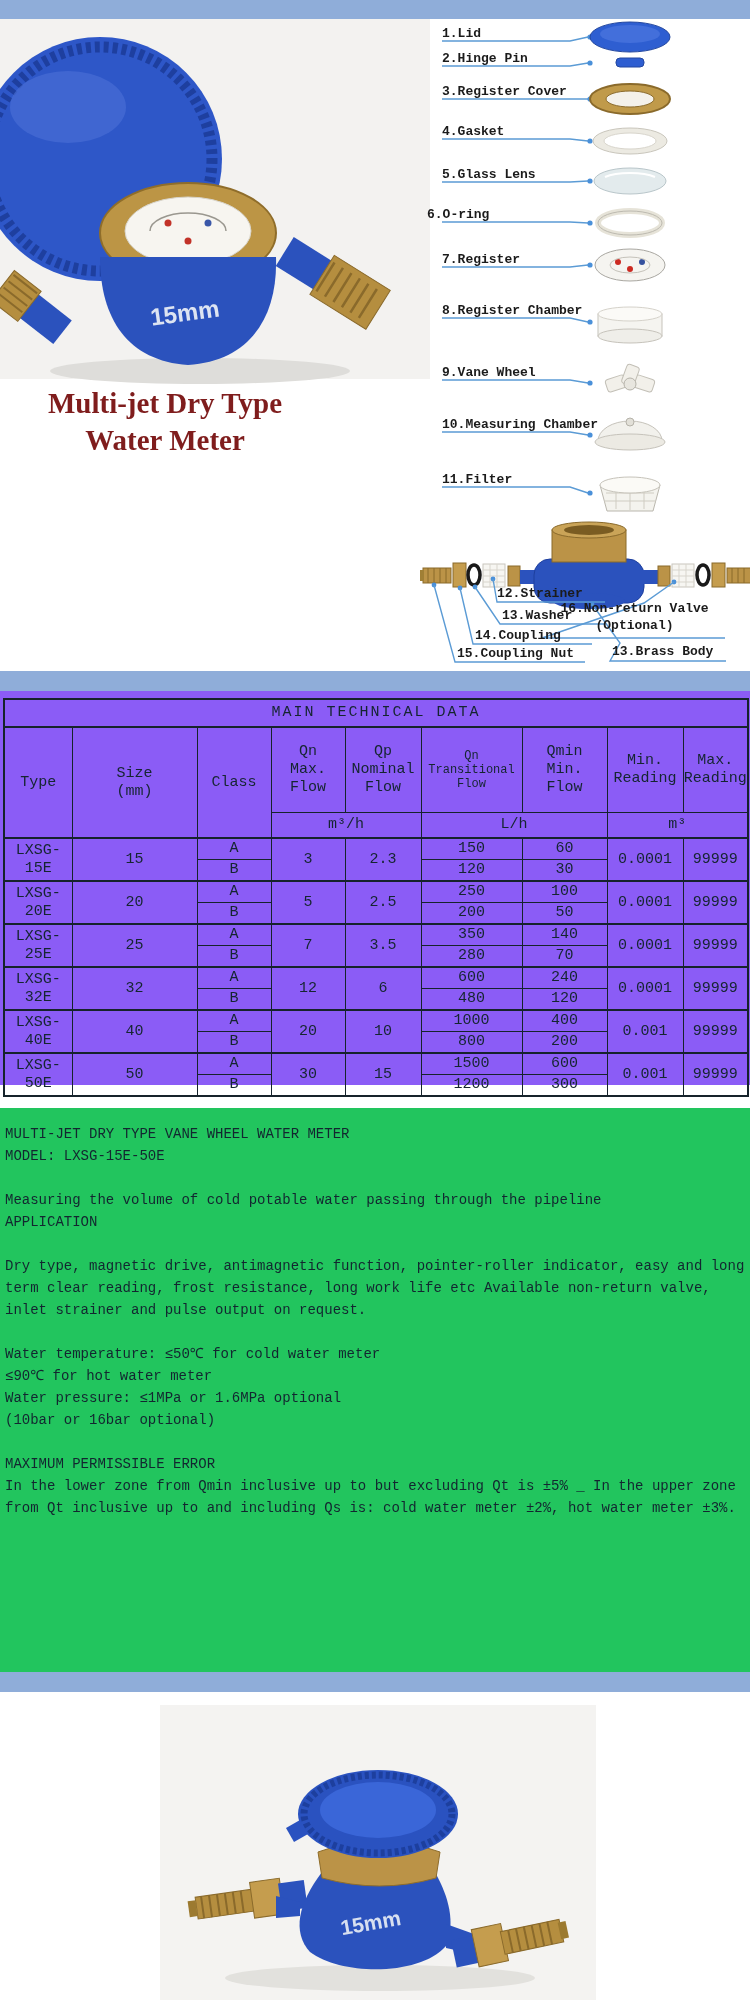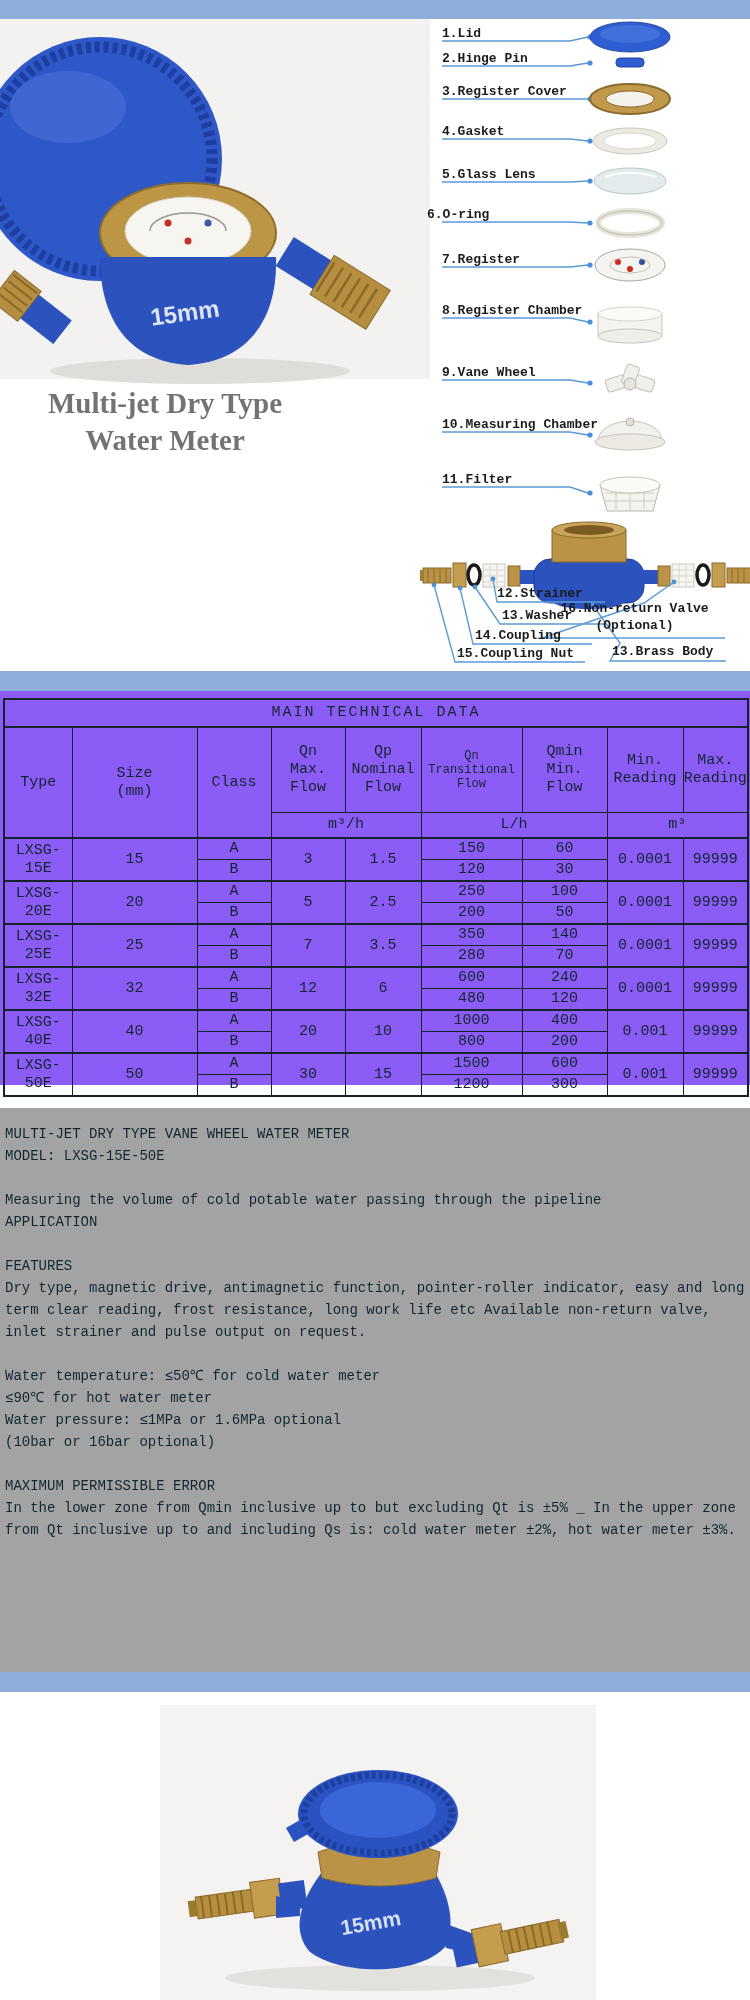--- a/index.html
+++ b/index.html
@@ -4,40 +4,40 @@
 <style>
   html,body{margin:0;padding:0}
   body{width:750px;height:2000px;position:relative;background:#ffffff;
        font-family:"Liberation Mono",monospace;overflow:hidden}
   .band{position:absolute;left:0;width:750px;background:#8fadd9}
   
   #hero{position:absolute;left:0;top:19px;width:750px;height:652px;background:#fff}
   #heroPhoto{position:absolute;left:0;top:0}
   #mainTitle{position:absolute;left:10px;top:366px;width:310px;text-align:center;
              font-family:"Liberation Serif",serif;font-weight:bold;font-size:29px;
-             line-height:37px;color:#737373}
+             line-height:37px;color:#7f1d1d}
   #diagram{position:absolute;left:420px;top:0;width:330px;height:652px}
   #diagram svg{position:absolute;left:0;top:0}
   .plabel{position:absolute;font-family:Liberation Mono, monospace;font-weight:bold;
           font-size:13px;line-height:17px;color:#1b1b1b;white-space:pre-line}
   .plabel.ctr{text-align:center}
   
   #tablePanel{position:absolute;left:0;top:691px;width:750px;height:394px;background:#8b5cf6}
   table{border-collapse:collapse;table-layout:fixed;margin:7px 0 0 3px;width:744px;
         font-size:15px;color:#152530;border:2px solid #16232b}
   td,th{border:1px solid #16232b;text-align:center;vertical-align:middle;padding:0;
         font-weight:normal;white-space:pre-line;line-height:18px;overflow:hidden}
   tr.titleRow td{height:26px;letter-spacing:2px;border-bottom:2px solid #16232b}
   tr.headRow th{height:84px}
   th.small{font-size:12px;line-height:14px}
   tr.unitsRow td{height:24px;border-bottom:2px solid #16232b}
   tr.ra td,tr.rb td{height:20px}
   tr.ra td{border-top:2px solid #16232b}
   
-  #textPanel{position:absolute;left:0;top:1108px;width:750px;height:564px;background:#a3a3a3;
+  #textPanel{position:absolute;left:0;top:1108px;width:750px;height:564px;background:#22c55e;
              box-sizing:border-box;padding:15px 2px 0 5px;font-size:14px;line-height:22px;
              color:#132630}
   .ln{margin:0;white-space:pre-line}
   .sect{margin-top:22px}
   
   #bottom{position:absolute;left:0;top:1692px;width:750px;height:308px;background:#fff}
 </style>
 </head>
 <body>
 
@@ -276,21 +276,21 @@
       <td colspan="2">m³/h</td>
       <td colspan="2">L/h</td>
       <td colspan="2">m³</td>
     </tr>
 
     <tr class="ra">
       <td rowspan="2">LXSG-15E</td>
       <td rowspan="2">15</td>
       <td>A</td>
       <td rowspan="2">3</td>
-      <td rowspan="2">1.5</td>
+      <td rowspan="2">2.3</td>
       <td>150</td>
       <td>60</td>
       <td rowspan="2">0.0001</td>
       <td rowspan="2">99999</td>
     </tr>
     <tr class="rb">
       <td>B</td>
       <td>120</td>
       <td>30</td>
     </tr>
@@ -384,21 +384,20 @@
 </div>
 
 <div id="textPanel">
   <p class="ln">MULTI-JET DRY TYPE VANE WHEEL WATER METER</p>
   <p class="ln">MODEL: LXSG-15E-50E</p>
   <div class="sect">
     <p class="ln">Measuring the volume of cold potable water passing through the pipeline</p>
     <p class="ln">APPLICATION</p>
   </div>
   <div class="sect">
-    <p class="ln">FEATURES</p>
     <p class="ln">Dry type, magnetic drive, antimagnetic function, pointer-roller indicator, easy and long term clear reading, frost resistance, long work life etc Available non-return valve, inlet strainer and pulse output on request.</p>
   </div>
   <div class="sect">
     <p class="ln">Water temperature: ≤50℃ for cold water meter
 ≤90℃ for hot water meter
 Water pressure: ≤1MPa or 1.6MPa optional
 (10bar or 16bar optional)</p>
   </div>
   <div class="sect">
     <p class="ln">MAXIMUM PERMISSIBLE ERROR</p>

